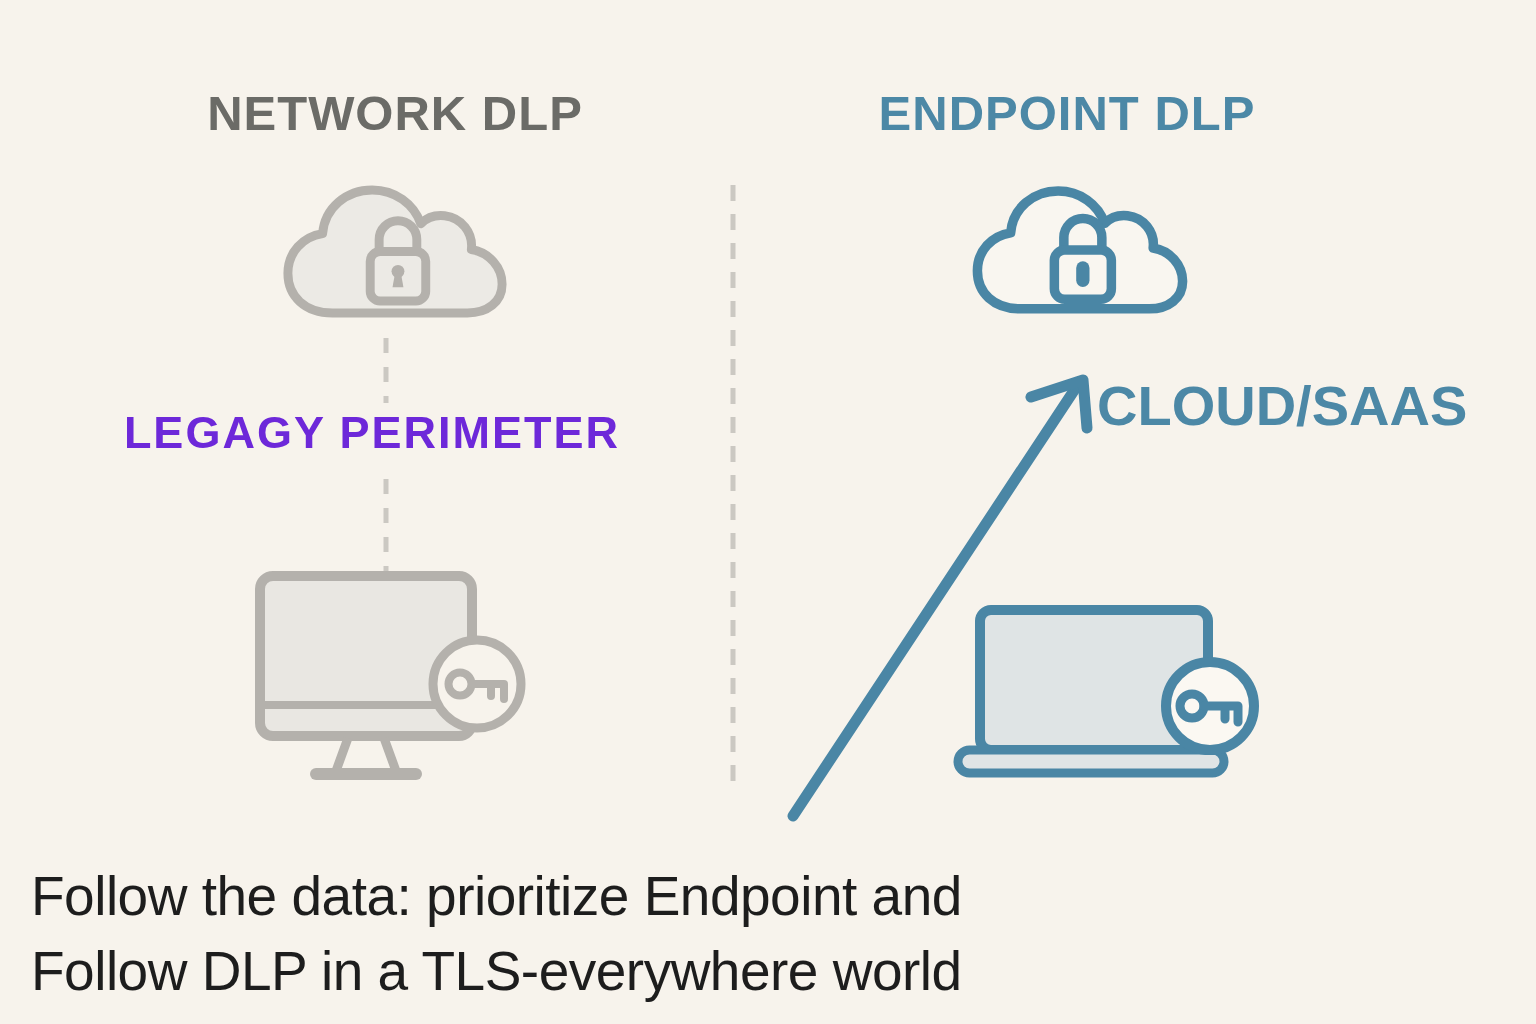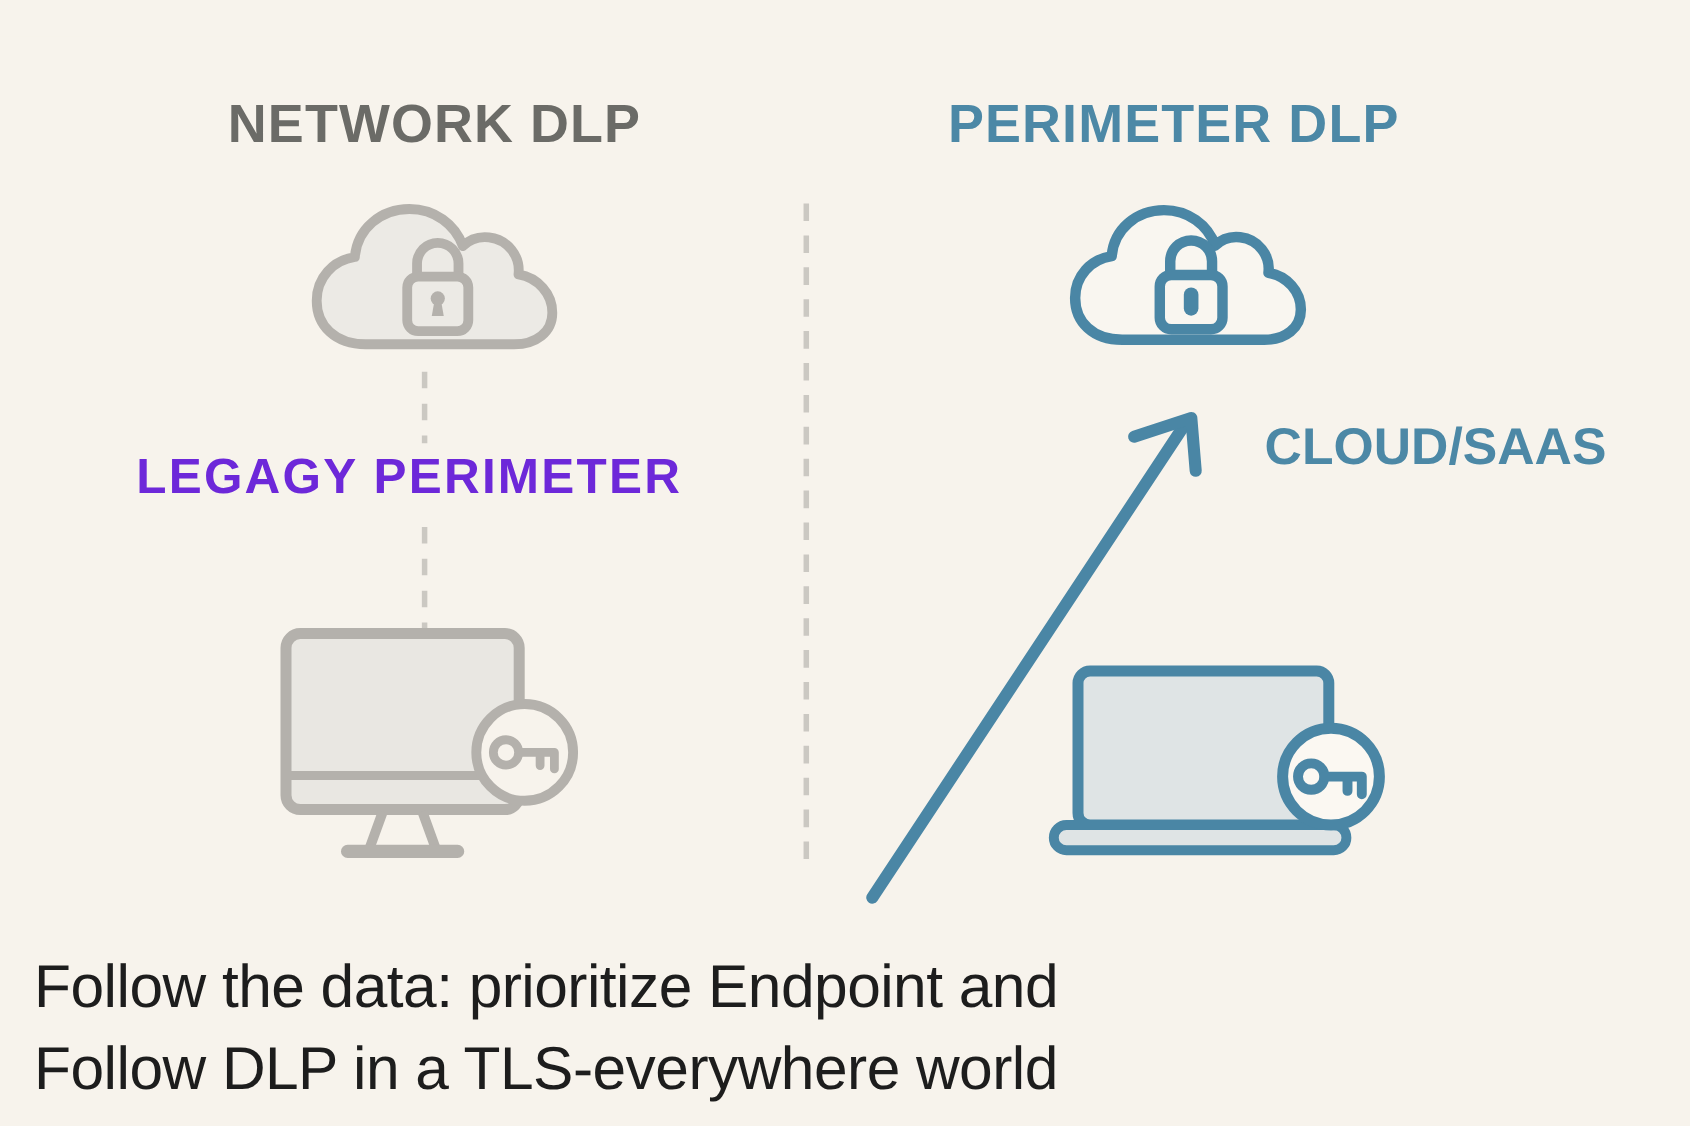--- a/index.html
+++ b/index.html
@@ -3,21 +3,21 @@
 <meta charset="utf-8">
 <style>
   html,body{margin:0;padding:0;}
   body{font-family:"Liberation Sans", sans-serif; background:#F7F3EC;}
   .stage{position:relative; width:1536px; height:1024px; background:#F7F3EC; overflow:hidden;margin-top:33px;}
   .abs{position:absolute;}
   .title{width:600px; text-align:center; font-size:49px; font-weight:700; letter-spacing:1px; white-space:nowrap;}
   .title-gray{color:#6B6B67;}
   .title-blue{color:#4C88A6;}
   .faded-label{width:624px; text-align:center; font-size:45px; font-weight:700; letter-spacing:2px; color:#6d28d9; white-space:nowrap;}
-  .cloud-saas{width:416px; text-align:center; font-size:47px; font-weight:700; color:#4C88A6; line-height:57px;}
+  .cloud-saas{width:416px; text-align:left; font-size:56px; font-weight:700; color:#4C88A6; line-height:57px;}
   .caption{width:1536px; text-align:left; font-size:55px; font-weight:500; color:#1D1D1D; line-height:75px; letter-spacing:-0.5px;padding-left:31px;}
   svg{display:block; overflow:visible;}
 </style>
 </head>
 <body>
 
 <div class="stage">
 
   <div class="abs title title-gray" style="left:95px; top:52px;">NETWORK DLP</div>
 
@@ -43,21 +43,21 @@
     <rect x="62" y="202" width="112" height="12" rx="6" fill="#B4B1AC"></rect>
     <circle cx="229" cy="118" r="44" fill="#F7F3EC" stroke="#B4B1AC" stroke-width="9"></circle>
     <circle cx="212" cy="118" r="11.5" fill="none" stroke="#B4B1AC" stroke-width="8"></circle>
     <path d="M224,118 H256 M243,118 V130 M256,118 V133" stroke="#B4B1AC" stroke-width="8" fill="none" stroke-linecap="round"></path>
   </svg>
 
   <svg class="abs" style="left:727px; top:152px;" width="12" height="600" viewBox="0 0 12 600">
     <line x1="6" y1="0" x2="6" y2="600" stroke="#CBC8C2" stroke-width="5" stroke-dasharray="16 13"></line>
   </svg>
 
-  <div class="abs title title-blue" style="left:767px; top:52px;">PERIMETER DLP</div>
+  <div class="abs title title-blue" style="left:767px; top:52px;">ENDPOINT DLP</div>
 
   <svg class="abs" style="left:966px; top:142px;" width="228" height="147" viewBox="0 0 240 153">
     <path d="M193,140 L57,140 C29,140 12,123 12,100 C12,79 27,63 47,60 C49,34 71,16 97,16 C120,16 139,30 146,50 C152,44 161,41 170,42 C187,44 199,59 197,76 C215,79 228,94 228,111 C228,129 213,140 193,140 Z" fill="#F9F6F0" stroke="#4A86A5" stroke-width="10" stroke-linejoin="round"></path>
     <path d="M103,82 V65 a20,20 0 0 1 40,0 V82" fill="none" stroke="#4A86A5" stroke-width="10"></path>
     <rect x="93" y="78" width="60" height="52" rx="11" fill="#F9F6F0" stroke="#4A86A5" stroke-width="10"></rect>
     <rect x="116" y="90" width="14" height="27" rx="7" fill="#4A86A5"></rect>
   </svg>
 
   <svg class="abs" style="left:772px; top:333px;" width="330" height="465" viewBox="0 0 330 465">
     <path d="M21,450 L305,20" fill="none" stroke="#4A86A5" stroke-width="11" stroke-linecap="round"></path>

